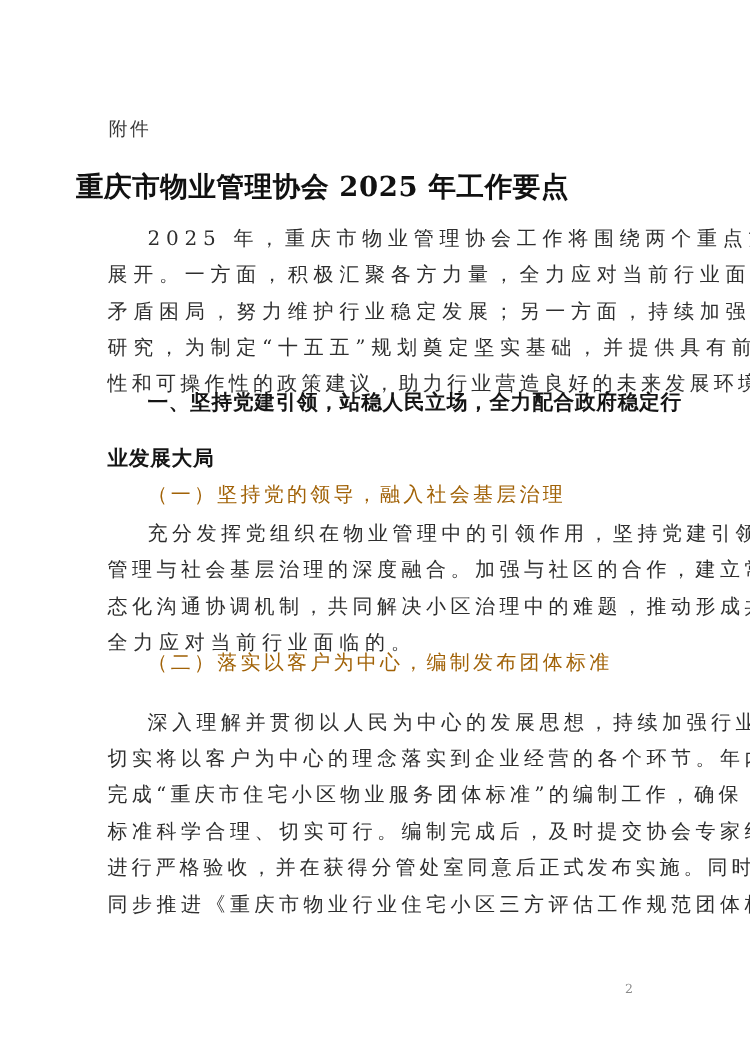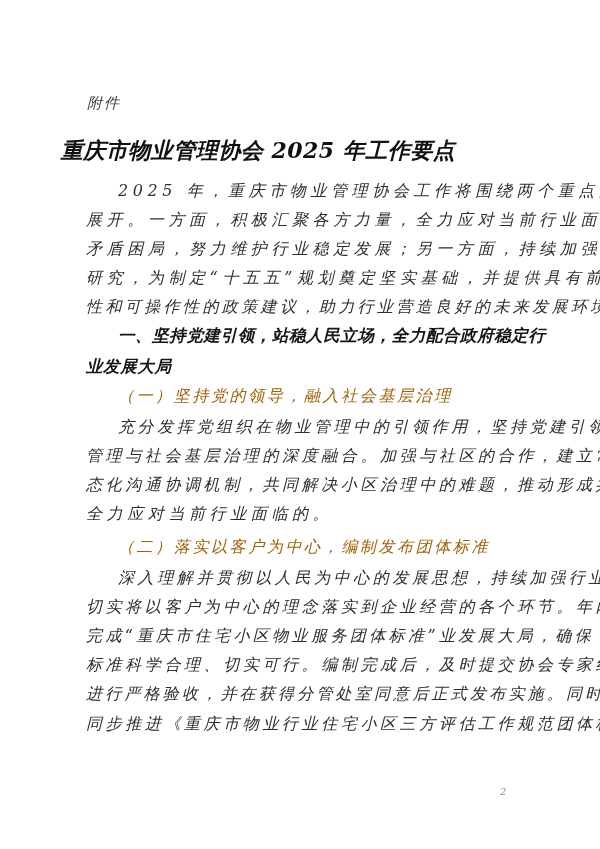--- a/index.html
+++ b/index.html
@@ -13,21 +13,20 @@
       position: relative;
       overflow: hidden;
       font-family: "DejaVu Serif", "Liberation Serif", serif;
       color: #2a2a2a;
     }
     .page {
       position: absolute;
       left: 0; top: 0;
       width: 600px; height: 849px;
       background: #ffffff;
-      font-style: italic;
     }
     .attachment-label {
       position: absolute;
       left: 87px;
       top: 94px;
       font-size: 15px;
       letter-spacing: 2px;
       color: #3a3a3a;
       line-height: 18px;
     }
@@ -85,39 +84,39 @@
 
   <div>
     <div class="line indent" style="top:181px">2025 年，重庆市物业管理协会工作将围绕两个重点方向</div>
     <div class="line" style="top:210px">展开。一方面，积极汇聚各方力量，全力应对当前行业面临的</div>
     <div class="line" style="top:239px">矛盾困局，努力维护行业稳定发展；另一方面，持续加强行业</div>
     <div class="line" style="top:268px">研究，为制定“十五五”规划奠定坚实基础，并提供具有前瞻</div>
     <div class="line" style="top:297px; letter-spacing:3.4px">性和可操作性的政策建议，助力行业营造良好的未来发展环境。</div>
   </div>
 
   <div>
-    <div class="line heading indent" style="top:326px">一、坚持党建引领，站稳人民立场，全力配合政府稳定行</div>
+    <div class="line heading indent" style="top:312px">一、坚持党建引领，站稳人民立场，全力配合政府稳定行</div>
     <div class="line heading" style="top:357px">业发展大局</div>
   </div>
 
   <div class="line subheading indent" style="top:386px">（一）坚持党的领导，融入社会基层治理</div>
 
   <div>
     <div class="line indent" style="top:417px; letter-spacing:3.6px">充分发挥党组织在物业管理中的引领作用，坚持党建引领</div>
     <div class="line" style="top:446px; letter-spacing:3.6px">管理与社会基层治理的深度融合。加强与社区的合作，建立常</div>
     <div class="line" style="top:475px; letter-spacing:3.6px">态化沟通协调机制，共同解决小区治理中的难题，推动形成共</div>
     <div class="line" style="top:504px">全力应对当前行业面临的。</div>
   </div>
 
-  <div class="line subheading indent" style="top:537px">（二）落实以客户为中心，编制发布团体标准</div>
+  <div class="line subheading indent" style="top:520px">（二）落实以客户为中心，编制发布团体标准</div>
 
   <div>
     <div class="line indent" style="top:568px; letter-spacing:3.6px">深入理解并贯彻以人民为中心的发展思想，持续加强行业</div>
     <div class="line" style="top:597px; letter-spacing:3.6px">切实将以客户为中心的理念落实到企业经营的各个环节。年内</div>
-    <div class="line" style="top:626px; letter-spacing:3.4px">完成“重庆市住宅小区物业服务团体标准”业发展大局，确保</div>
+    <div class="line" style="top:626px; letter-spacing:3.4px">完成“重庆市住宅小区物业服务团体标准”的编制工作，确保</div>
     <div class="line" style="top:655px; letter-spacing:3.6px">标准科学合理、切实可行。编制完成后，及时提交协会专家组</div>
     <div class="line" style="top:684px; letter-spacing:3.2px">进行严格验收，并在获得分管处室同意后正式发布实施。同时，</div>
     <div class="line" style="top:714px; letter-spacing:3.6px">同步推进《重庆市物业行业住宅小区三方评估工作规范团体标</div>
   </div>
 
   <div class="page-number">2</div>
 
 </div>
 
 </body></html>

